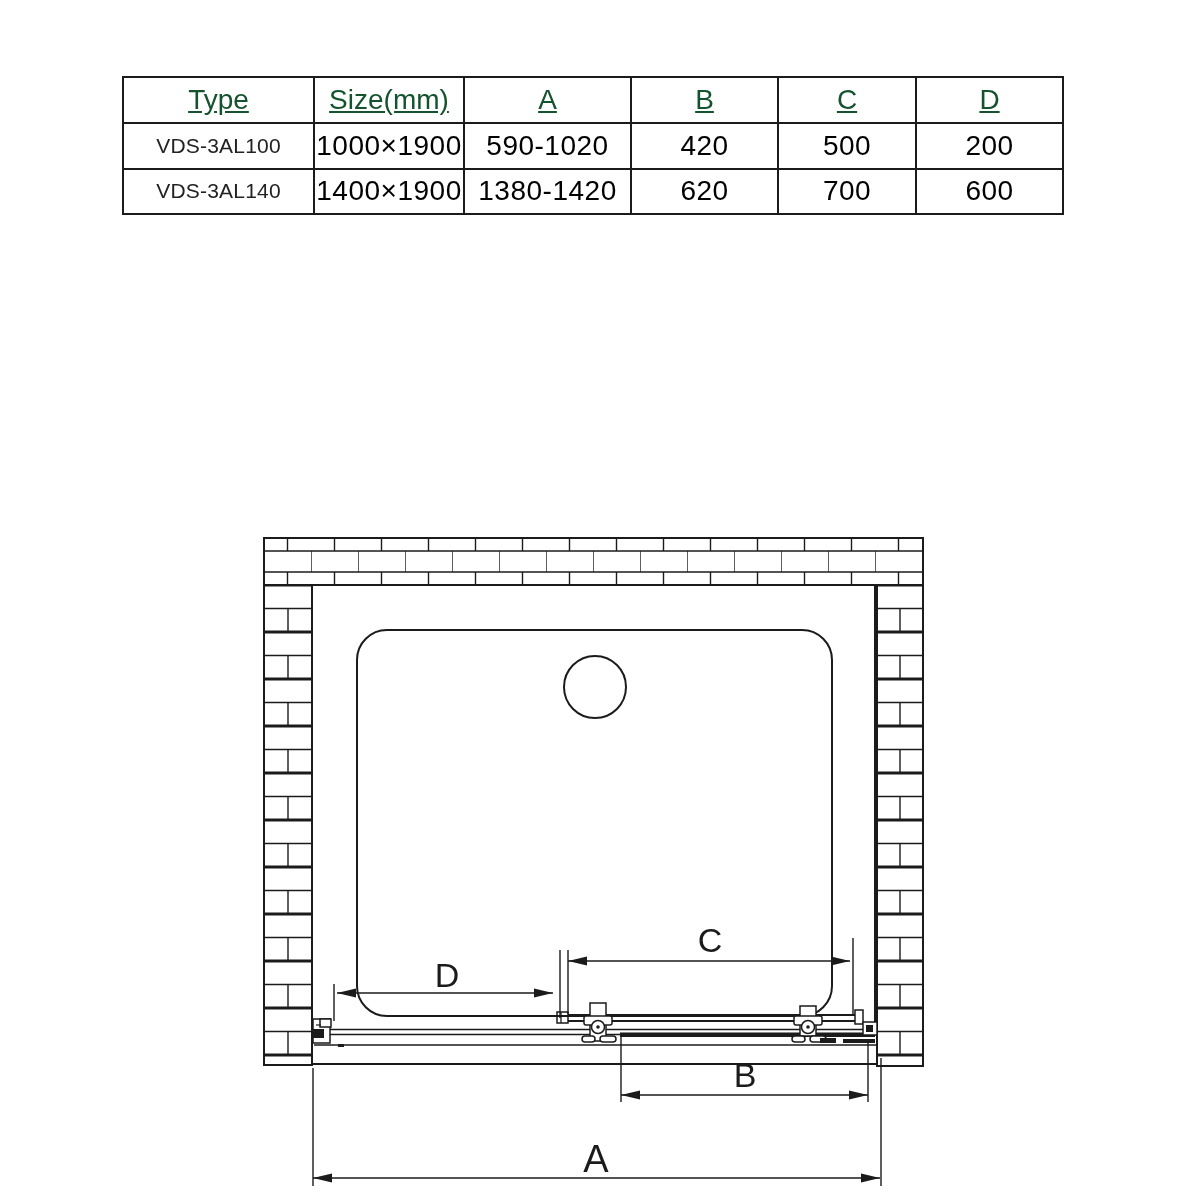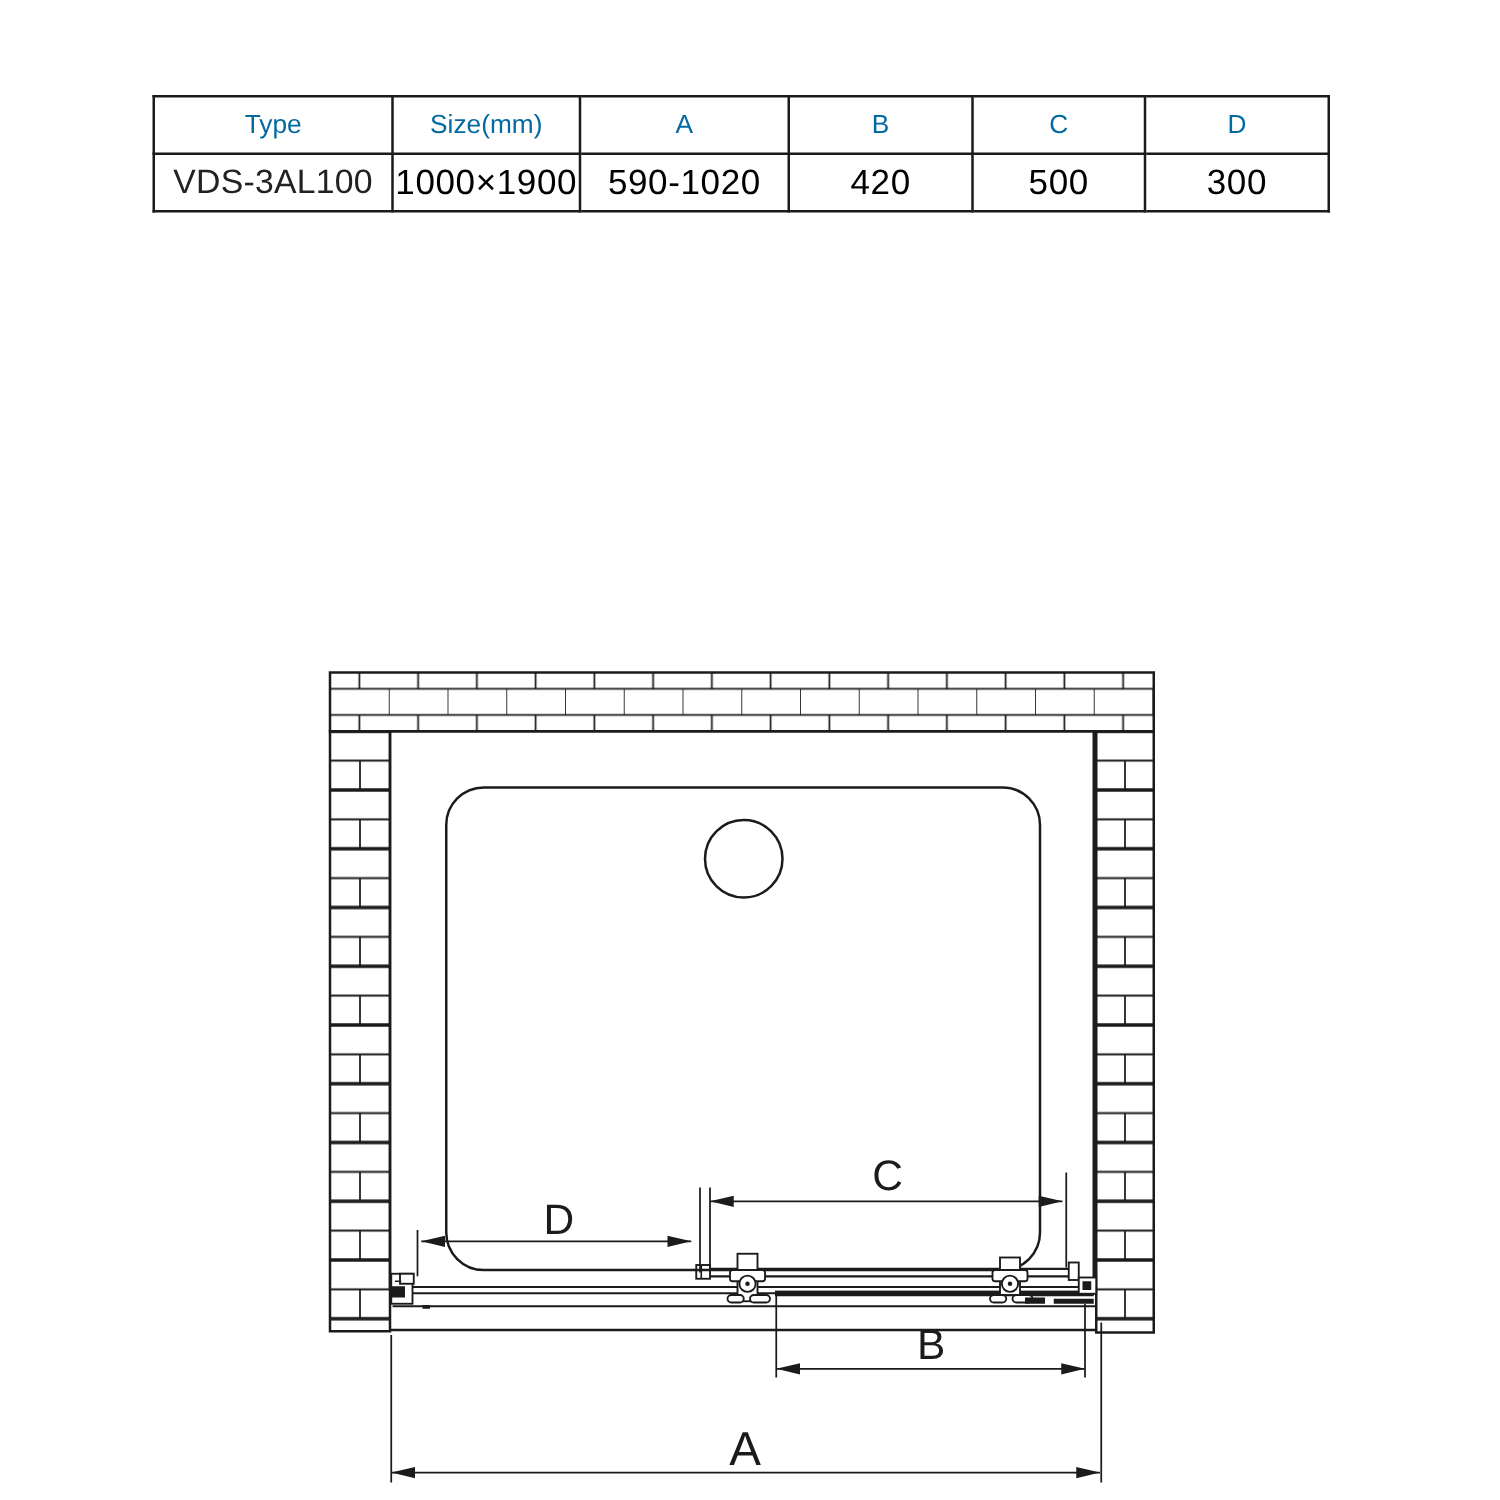--- a/index.html
+++ b/index.html
@@ -3,23 +3,23 @@
 <meta charset="utf-8">
 <style>
   html,body{margin:0;padding:0;background:#ffffff;}
   .page{position:relative;width:1200px;height:1200px;background:#ffffff;overflow:hidden;
         font-family:"Liberation Sans",sans-serif;color:#1b1b1b;}
   
   .spec-table{position:absolute;left:122px;top:76px;width:940px;
               border-collapse:collapse;table-layout:fixed;}
   .spec-table th,.spec-table td{border:2px solid #1b1b1b;text-align:center;
               vertical-align:middle;padding:0;background:#fff;}
-  .spec-table th{height:44px;font-size:21px;font-weight:normal;color:#0369a1;}
+  .spec-table th{height:44px;font-size:28px;font-weight:normal;color:#14532d;text-decoration:underline;}
   .spec-table td{height:43.5px;font-size:28px;color:#000000;letter-spacing:.5px;}
-  .spec-table td:first-child{font-size:27px;letter-spacing:.2px;color:#222;}
+  .spec-table td:first-child{font-size:21px;letter-spacing:.2px;color:#222;}
   
   .diagram{position:absolute;left:0;top:530px;}
   .dim-label{font-family:"Liberation Sans",sans-serif;fill:#1b1b1b;}
 </style>
 </head>
 <body>
 
 <div class="page">
 
   <table class="spec-table">
@@ -41,21 +41,29 @@
           <th>D</th>
         </tr>
     </thead>
     <tbody id="body-rows">
         <tr>
           <td>VDS-3AL100</td>
           <td>1000×1900</td>
           <td>590-1020</td>
           <td>420</td>
           <td>500</td>
-          <td>300</td>
+          <td>200</td>
+        </tr>
+        <tr>
+          <td>VDS-3AL140</td>
+          <td>1400×1900</td>
+          <td>1380-1420</td>
+          <td>620</td>
+          <td>700</td>
+          <td>600</td>
         </tr>
       </tbody>
   </table>
 
   <svg class="diagram" width="1200" height="670" viewBox="0 0 1200 670">
     <defs>
 
       <pattern id="bw-strip" x="264" y="8" width="47" height="47" patternUnits="userSpaceOnUse">
         <path d="M0 13 H47 M0 34 H47 M23.5 0 V13 M0 13 V34 M23.5 34 V47" stroke="#1b1b1b" stroke-width="1.4" fill="none"></path>
       </pattern>

